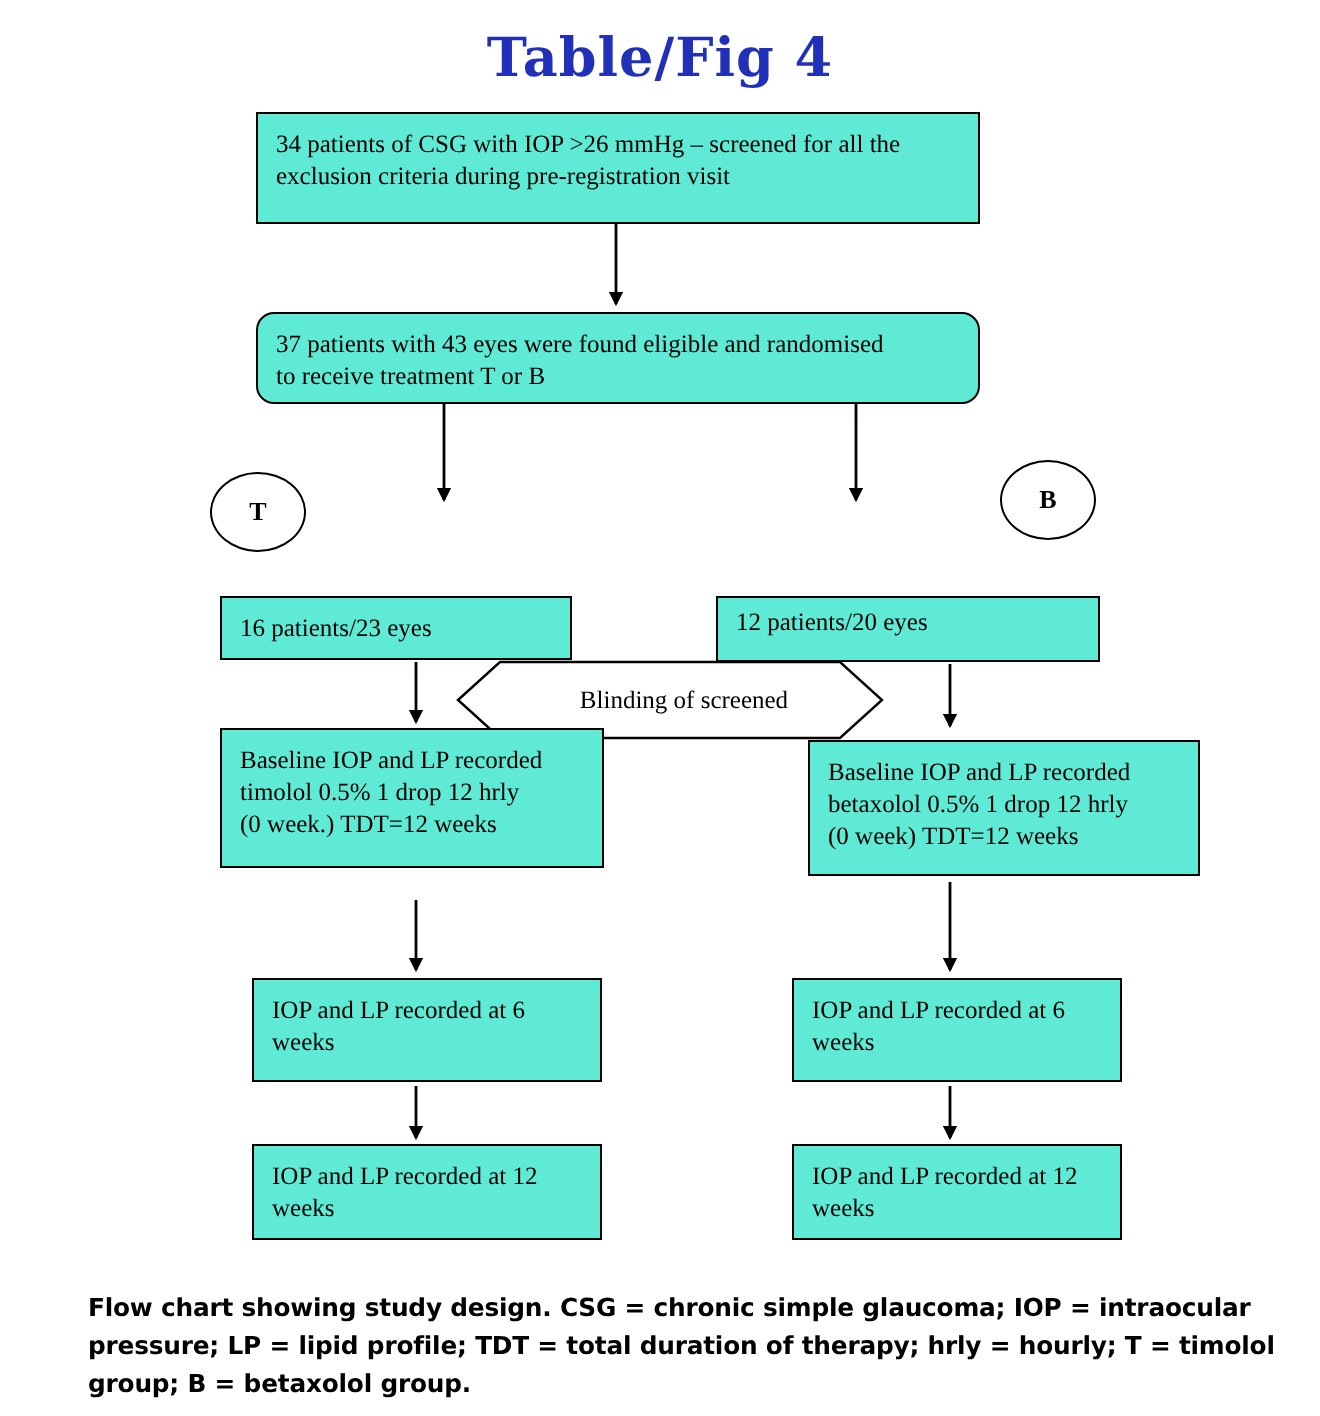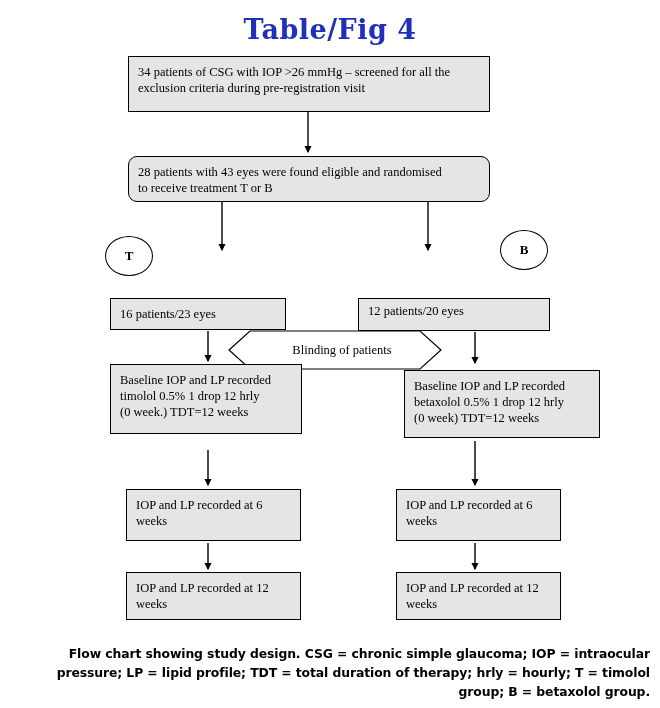--- a/index.html
+++ b/index.html
@@ -38,21 +38,21 @@
     font-family: "DejaVu Serif", serif;
     font-weight: bold;
     font-size: 27px;
     letter-spacing: 0.5px;
     color: #2030b8;
   }
   .node {
     position: absolute;
     box-sizing: border-box;
     border: 1px solid #000000;
-    background: #e5e5e5;
+    background: #5eead4;
     font-family: "Liberation Serif", serif;
     font-size: 12.5px;
     line-height: 16px;
     color: #000000;
     padding: 7px 9px 6px 9px;
     white-space: pre-line;
   }
   .node.rounded {
     border-radius: 9px;
   }
@@ -97,21 +97,20 @@
     position: absolute;
     left: 44px;
     top: 644px;
     width: 606px;
     font-family: "DejaVu Sans", sans-serif;
     font-weight: bold;
     font-size: 12.4px;
     line-height: 19px;
     color: #000000;
     letter-spacing: -0.1px;
-    text-align: right;
   }
 </style>
 </head>
 <body>
 
 <div id="canvas">
 
   <div class="title">Table/Fig 4</div>
 
   <svg id="arrow-layer" viewBox="0 0 660 708" width="660" height="708">
@@ -129,36 +128,36 @@
       <line x1="208" y1="450" x2="208" y2="485"></line>
       <line x1="475" y1="441" x2="475" y2="485"></line>
       <line x1="208" y1="543" x2="208" y2="569"></line>
       <line x1="475" y1="543" x2="475" y2="569"></line>
     </g>
   </svg>
 
   <div class="node" style="left:128px; top:56px; width:362px; height:56px;">34 patients of CSG with IOP &gt;26 mmHg – screened for all the
 exclusion criteria during pre-registration visit</div>
 
-  <div class="node rounded" style="left:128px; top:156px; width:362px; height:46px;">28 patients with 43 eyes were found eligible and randomised
+  <div class="node rounded" style="left:128px; top:156px; width:362px; height:46px;">37 patients with 43 eyes were found eligible and randomised
 to receive treatment T or B</div>
 
   <div class="ellipse" style="left:105px; top:236px; width:48px; height:40px;">T</div>
 
   <div class="ellipse" style="left:500px; top:230px; width:48px; height:40px;">B</div>
 
   <div class="node" style="left:110px; top:298px; width:176px; height:32px; padding-top:7px;">16 patients/23 eyes</div>
 
   <div class="node" style="left:358px; top:298px; width:192px; height:33px; padding-top:4px;">12 patients/20 eyes</div>
 
   <div class="hexwrap" style="left:228px; top:330px; width:214px; height:40px;">
     <svg width="214" height="40" viewBox="0 0 214 40">
       <polygon points="1,20 22,1 192,1 213,20 192,39 22,39" fill="#ffffff" stroke="#000000" stroke-width="1.2"></polygon>
     </svg>
-    <div class="hexlabel">Blinding of patients</div>
+    <div class="hexlabel">Blinding of screened</div>
   </div>
 
   <div class="node" style="left:110px; top:364px; width:192px; height:70px;">Baseline IOP and LP recorded
 timolol 0.5% 1 drop 12 hrly
 (0 week.) TDT=12 weeks</div>
 
   <div class="node" style="left:404px; top:370px; width:196px; height:68px;">Baseline IOP and LP recorded
 betaxolol 0.5% 1 drop 12 hrly
 (0 week) TDT=12 weeks</div>
 

